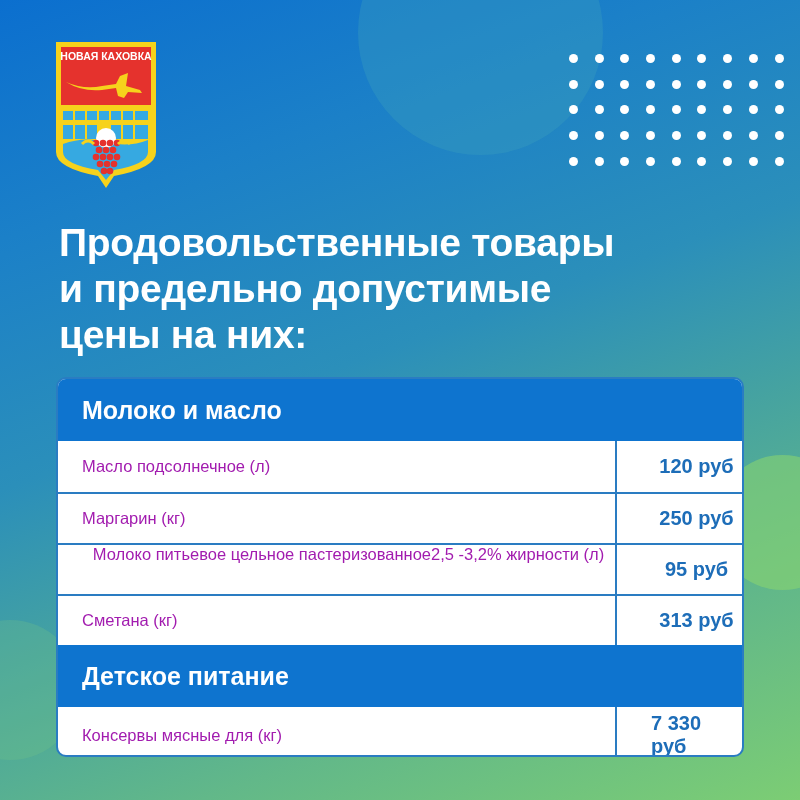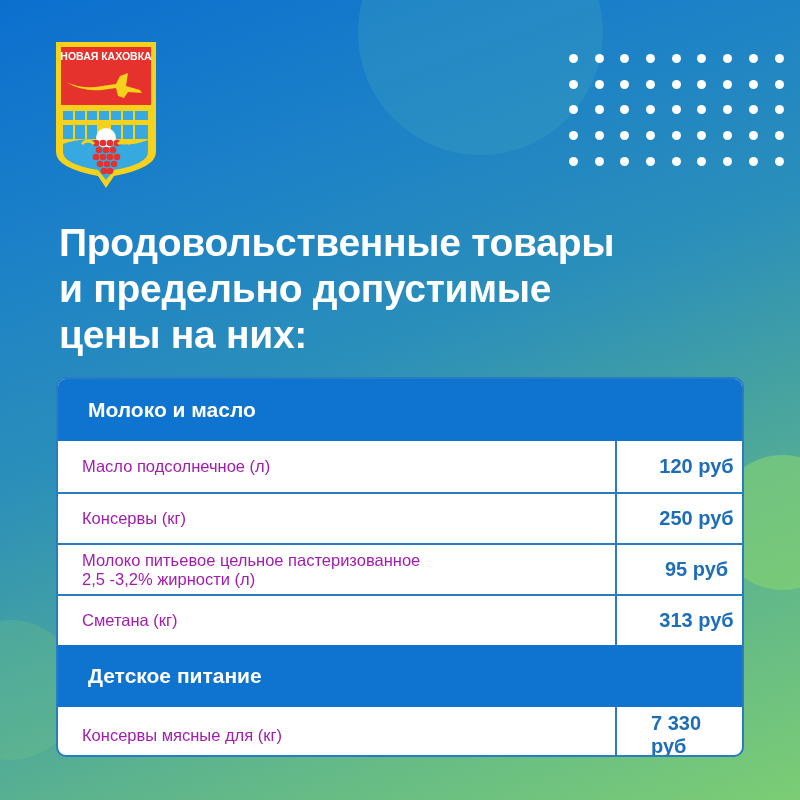--- a/index.html
+++ b/index.html
@@ -30,22 +30,22 @@
     color: #ffffff; font-weight: bold; font-size: 39px; line-height: 46px;
     letter-spacing: -0.3px;
   }
   .title span { display: block; }
 
   .table {
     position: absolute; left: 56px; top: 377px; width: 688px; height: 380px;
     background: #ffffff; border: 2px solid #2a7cc2; border-radius: 10px; overflow: hidden;
   }
   .section {
-    background: #0e74cf; color: #ffffff; font-weight: bold; font-size: 21px;
-    display: flex; align-items: center; padding-left: 30px;
+    background: #0e74cf; color: #ffffff; font-weight: bold; font-size: 25px;
+    display: flex; align-items: center; padding-left: 24px;
   }
   .section.s1 { height: 62px; }
   .section.s2 { height: 62px; }
   .row {
     display: flex; height: 51px; border-top: 2px solid #2a7cc2;
   }
   .row.first { border-top: none; }
   .row .name {
     flex: 1; display: flex; align-items: center; padding-left: 24px;
     color: #a21caf; font-size: 16.5px; line-height: 19px;
@@ -162,25 +162,25 @@
   <span>цены на них:</span>
 </div>
 
 <div class="table">
   <div class="section s1">Молоко и масло</div>
   <div class="row first">
     <div class="name">Масло подсолнечное (л)</div>
     <div class="price">120 руб</div>
   </div>
   <div class="row">
-    <div class="name">Консервы (кг)</div>
+    <div class="name">Маргарин (кг)</div>
     <div class="price">250 руб</div>
   </div>
   <div class="row">
-    <div class="name" style="flex-direction:column;align-items:flex-start;justify-content:center;">
+    <div class="name" style="flex-direction:row;align-items:flex-start;justify-content:center;">
       <span>Молоко питьевое цельное пастеризованное</span>
       <span>2,5 -3,2% жирности (л)</span>
     </div>
     <div class="price">95 руб</div>
   </div>
   <div class="row">
     <div class="name">Сметана (кг)</div>
     <div class="price">313 руб</div>
   </div>
   <div class="section s2">Детское питание</div>

